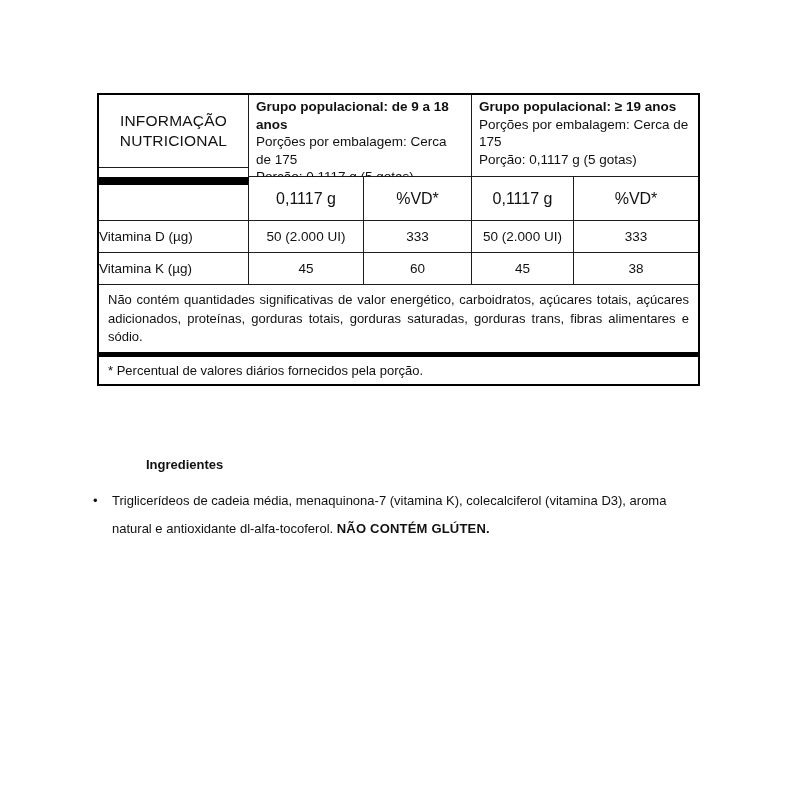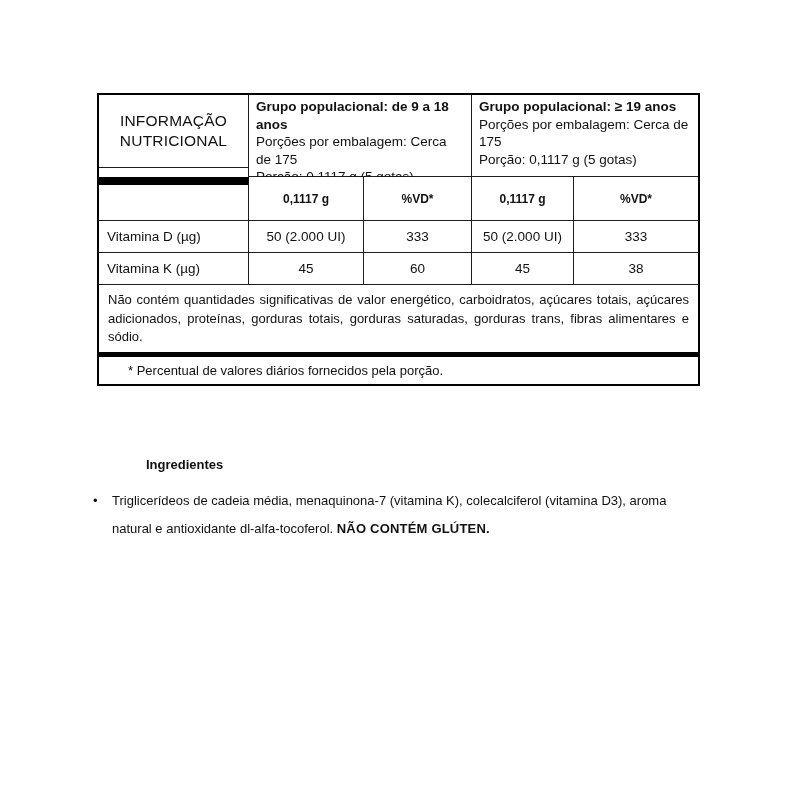--- a/index.html
+++ b/index.html
@@ -31,40 +31,40 @@
   }
   .c-gap { grid-column:1; grid-row:2; }
   .c-group { padding:3px 6px 18px 7px; font-size:13.5px; line-height:17.5px; }
   .c-group1 { grid-column:2 / span 2; grid-row:1 / span 2; }
   .c-group2 { grid-column:4 / span 2; grid-row:1 / span 2; }
   .g-title { font-weight:bold; }
 
   .c-sub {
     grid-row:3;
     display:flex; align-items:center; justify-content:center;
-    font-weight:bold; font-size:12px;
+    font-weight:normal; font-size:16px;
   }
   .c-sub-bar { grid-column:1; grid-row:3; border-top:8px solid #000; }
 
   .c-data {
     display:flex; align-items:center; justify-content:center;
     font-size:13.5px;
   }
-  .c-label { justify-content:flex-start; padding-left:8px; }
+  .c-label { justify-content:flex-start; }
 
   .c-note {
     grid-column:1 / span 5; grid-row:6;
     padding:6px 9px 0 9px;
     font-size:13px; line-height:18.5px; text-align:justify;
     border-bottom:5px solid #000;
   }
   .c-foot {
     grid-column:1 / span 5; grid-row:7;
     display:flex; align-items:center;
-    padding:0 9px; font-size:13px;margin-left:20px;
+    padding:0 9px; font-size:13px;
   }
 
   
   .ingredients { position:absolute; left:112px; top:457px; width:582px; }
   .ing-heading { font-weight:bold; font-size:13px; margin-bottom:15px;padding-left:34px; }
   .ing-item { position:relative; font-size:13px; line-height:28px; }
   .ing-bullet { position:absolute; left:-19px; top:0; font-size:13px; }
   .ing-bold { font-weight:bold; letter-spacing:0.2px; }
 </style>
 </head>

